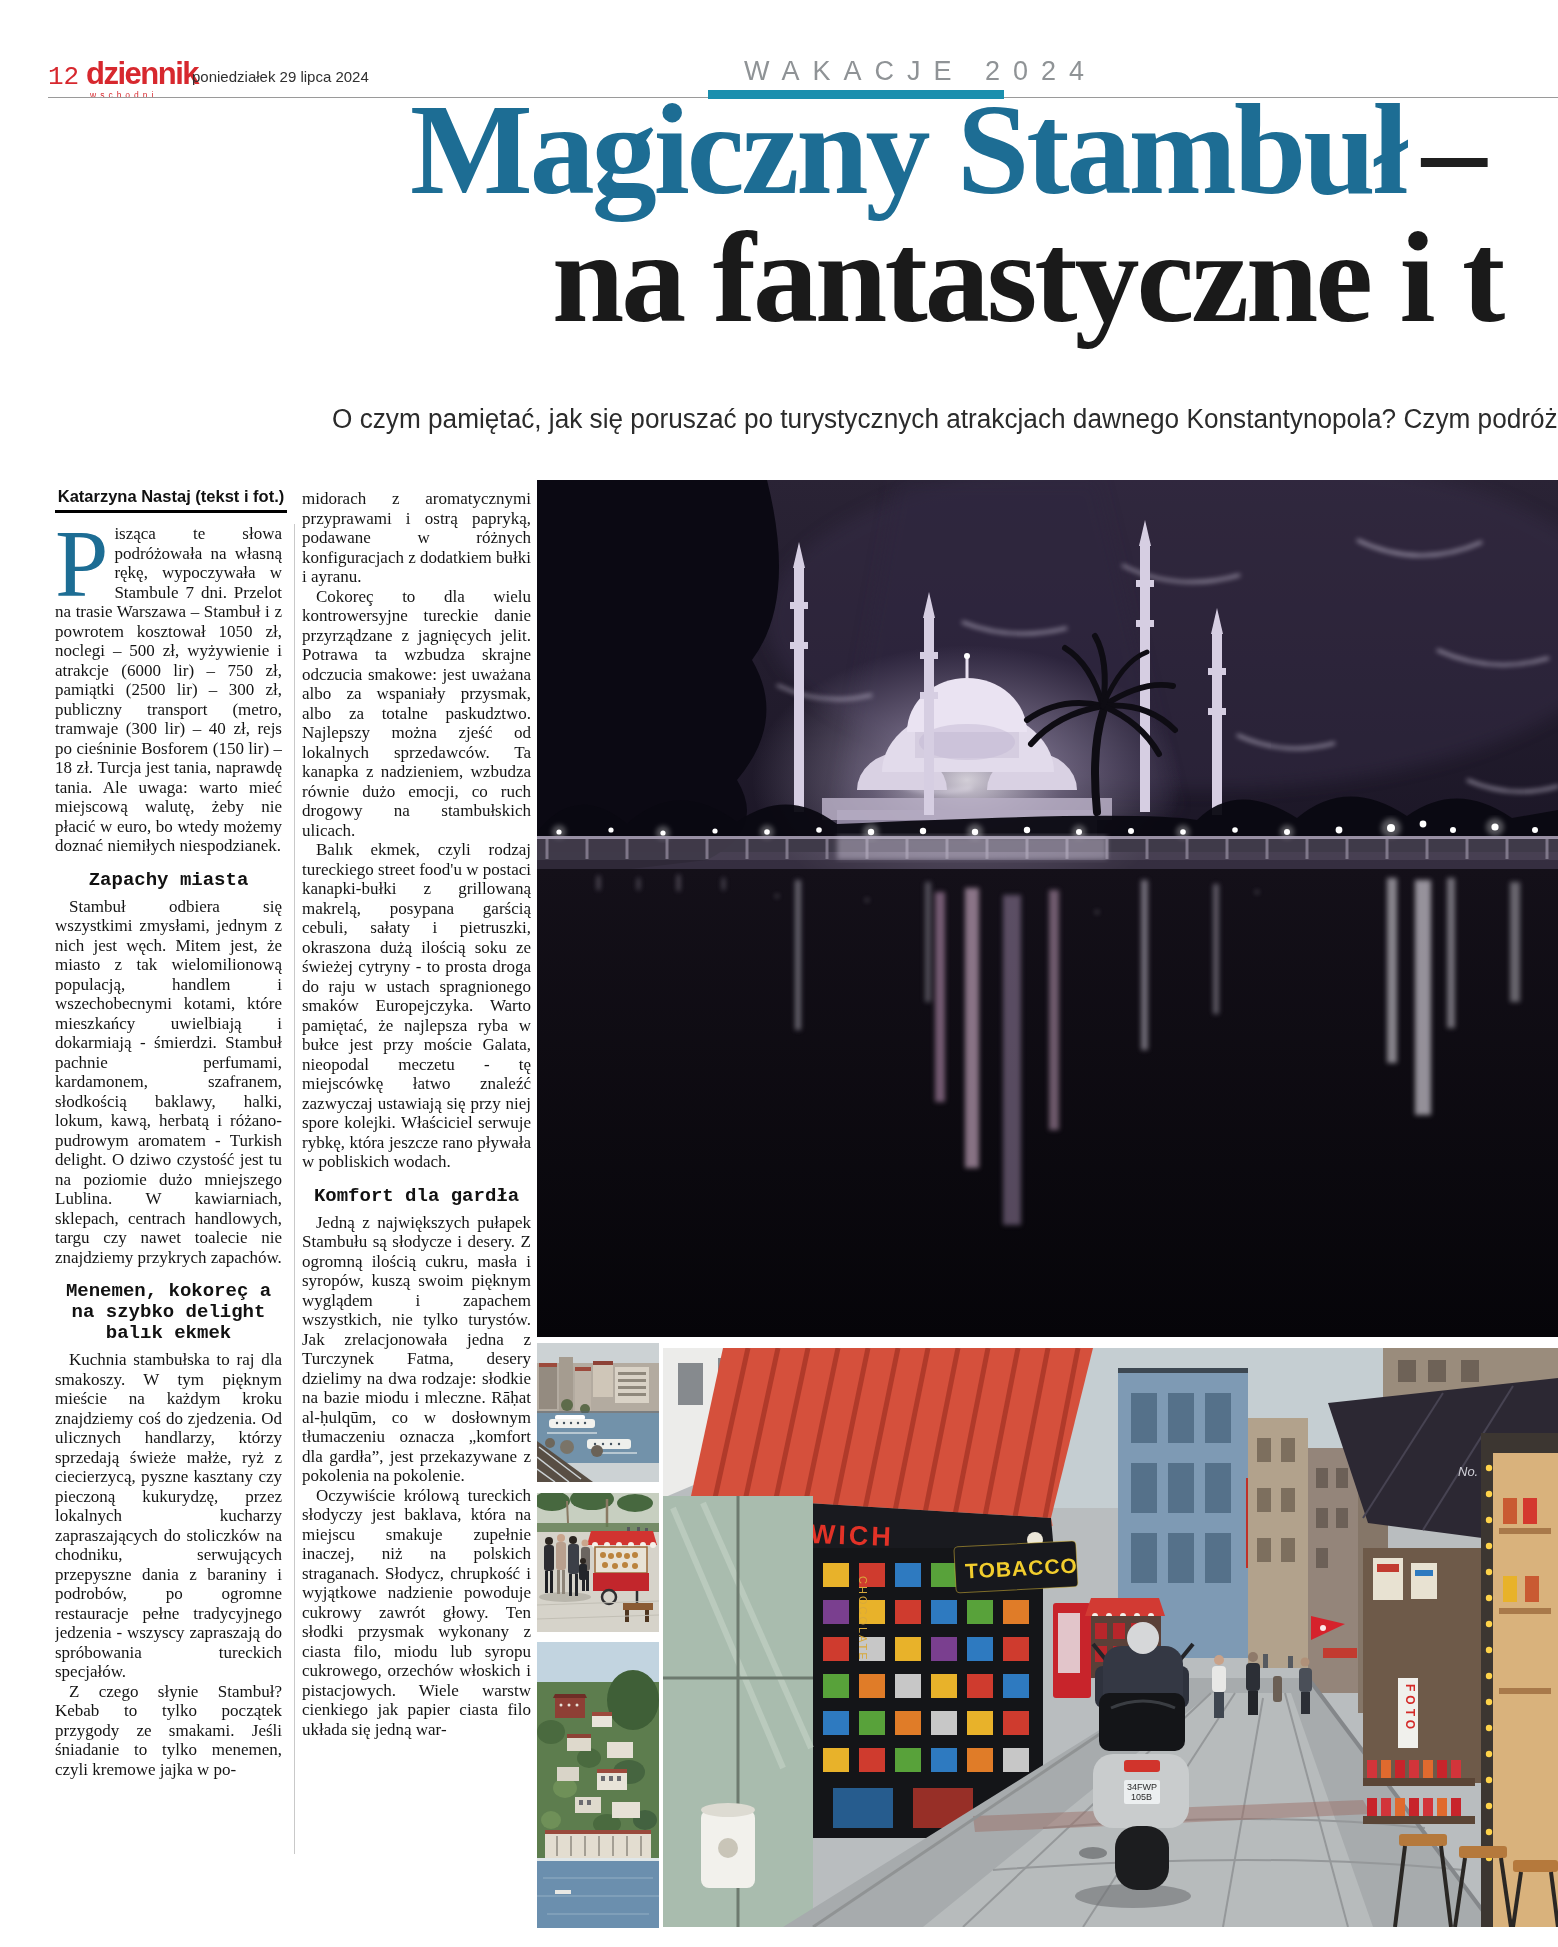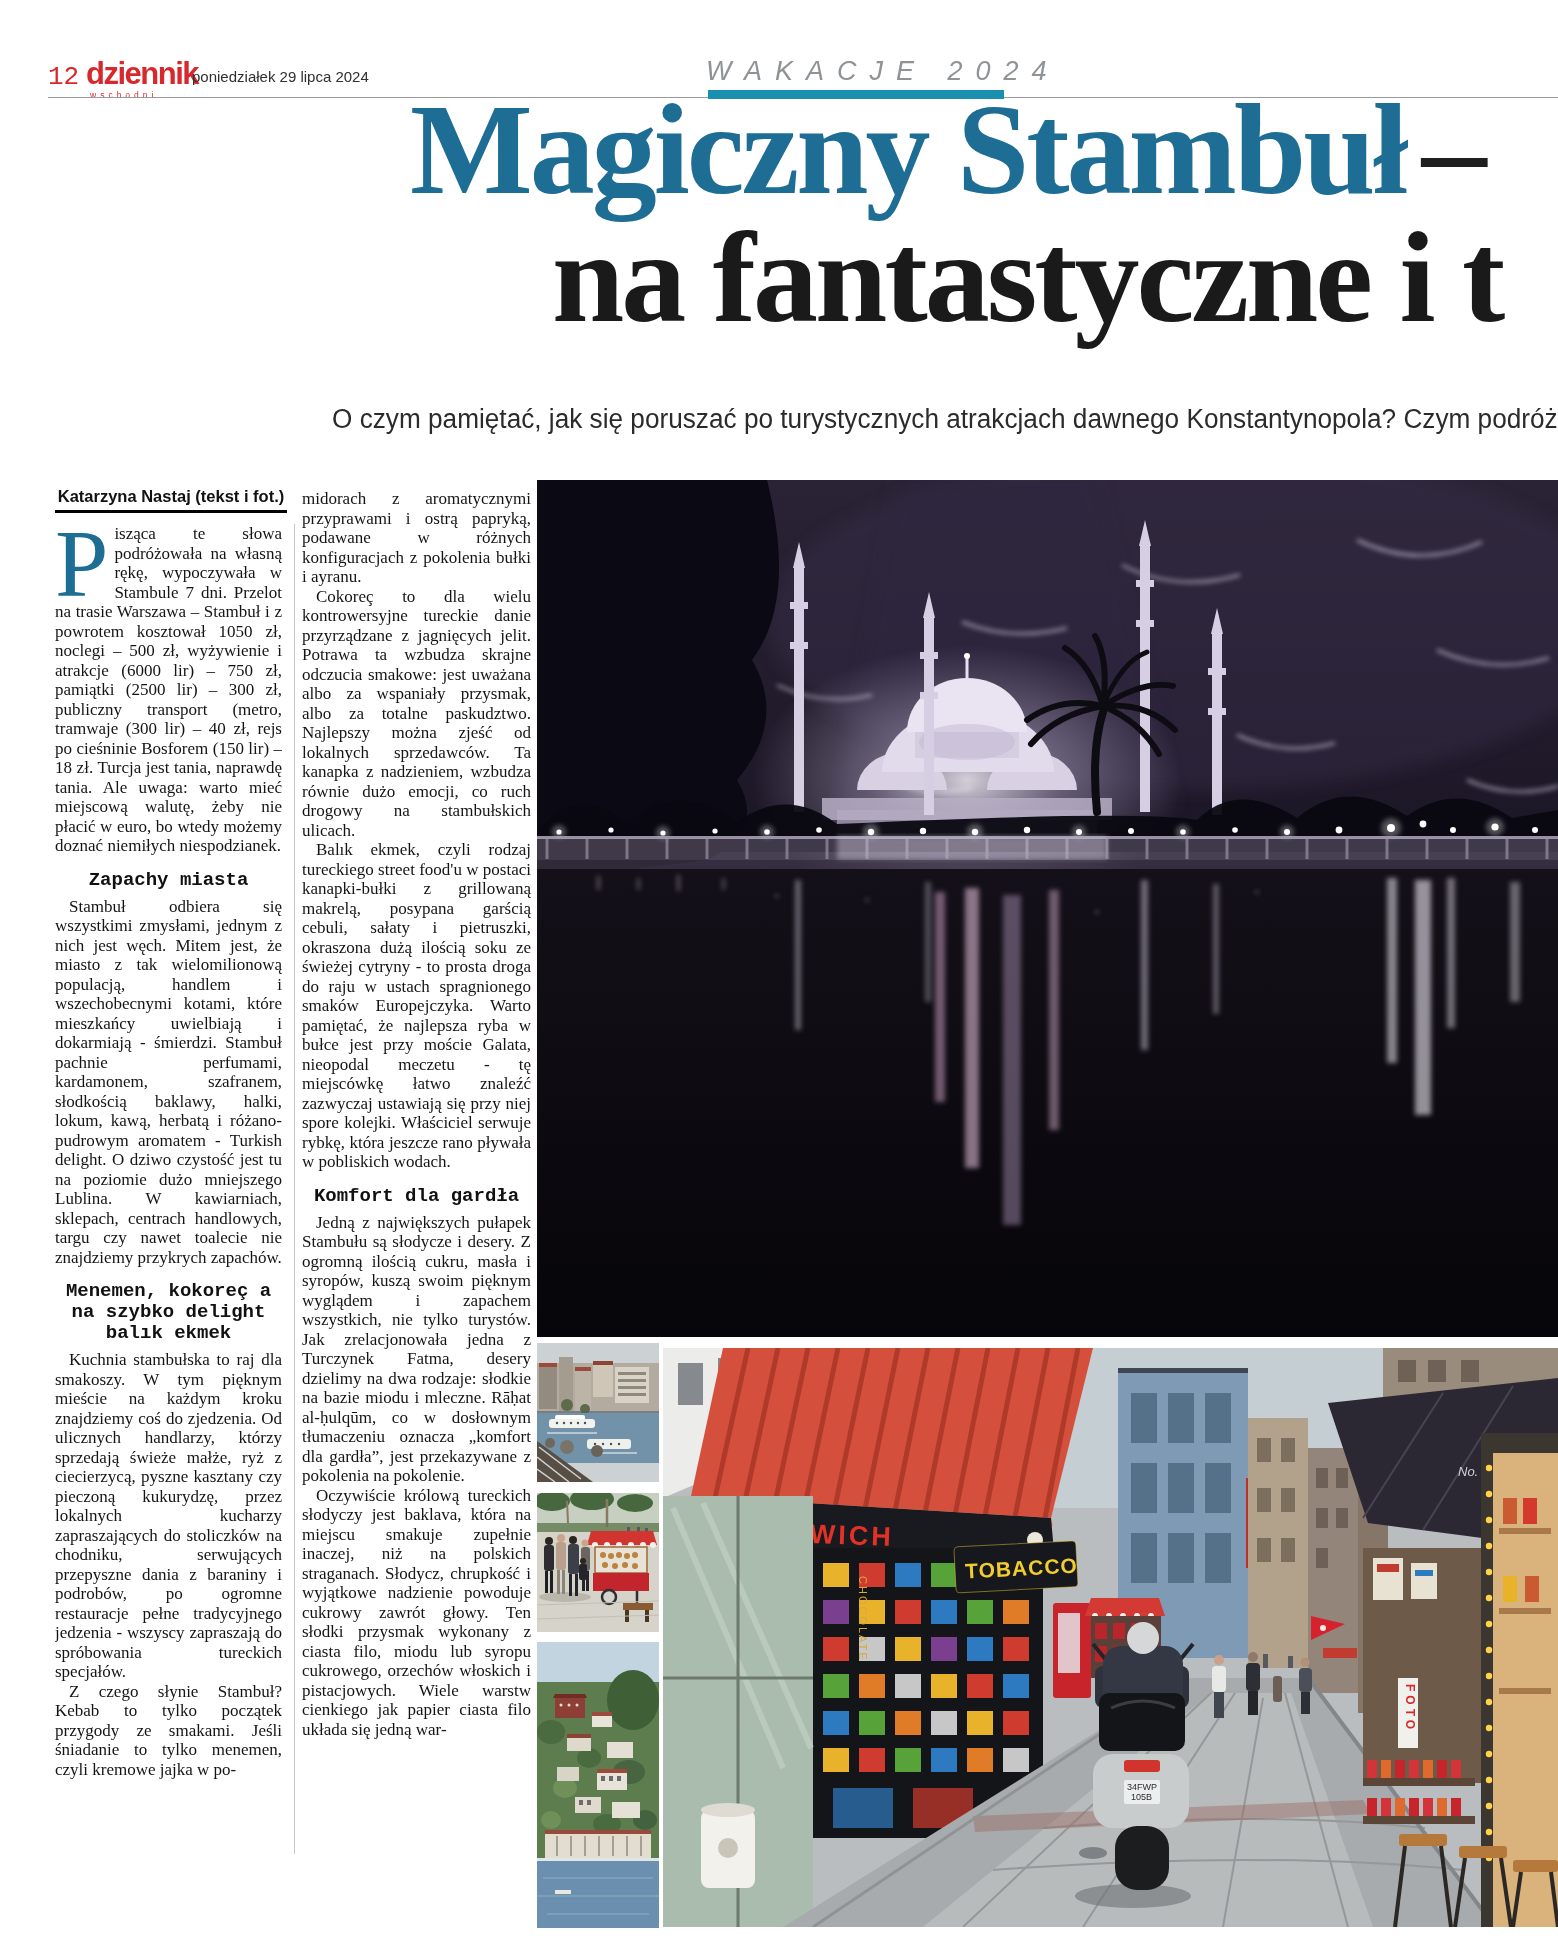--- a/index.html
+++ b/index.html
@@ -4,21 +4,21 @@
 <style>
   html,body{margin:0;padding:0;width:1558px;height:1947px;background:#fff;overflow:hidden;}
   body{font-family:"Liberation Serif","DejaVu Serif",serif;color:#1c1c1c;position:relative;}
   .abs{position:absolute;}
 
   
   .page-num{left:48px;top:62px;font-size:26px;color:#d7282e;font-family:Liberation Mono, monospace;}
   .logo{left:86px;top:58px;font-family:"Liberation Sans",sans-serif;font-weight:bold;font-size:31px;letter-spacing:-1.5px;color:#d7282e;line-height:1;}
   .logo-sub{left:90px;top:90px;font-family:"Liberation Sans",sans-serif;font-size:8.5px;letter-spacing:4px;color:#d7282e;}
   .date{left:192px;top:68px;font-family:Liberation Sans, sans-serif;font-size:15px;color:#2f2f2f;}
-  .banner{left:706px;top:56px;font-family:"Liberation Sans",sans-serif;font-size:27px;letter-spacing:13px;color:#8f9396;font-style:italic;}
+  .banner{left:744px;top:56px;font-family:"Liberation Sans",sans-serif;font-size:27px;letter-spacing:13px;color:#8f9396;}
   .rule{left:48px;top:97px;width:1510px;height:1px;background:#9a9a9a;}
   .banner-bar{left:708px;top:90px;width:296px;height:9px;background:#1b8fae;}
 
   
   .hl{white-space:nowrap;font-family:"Liberation Serif","DejaVu Serif",serif;font-weight:bold;font-size:130px;letter-spacing:-3px;line-height:1;}
   .hl1{left:410px;top:84px;color:#1d6d94;}
   .hl1 .dash{color:#1f1f1f;margin-left:16px;}
   .hl2{left:552px;top:212px;color:#1a1a1a;text-align:center;}
   .subhl{left:332px;top:404px;white-space:nowrap;font-family:"Liberation Sans",sans-serif;font-size:27px;color:#2b2b2b;transform:scaleX(.97);transform-origin:left;}
 
@@ -65,21 +65,21 @@
 <div class="abs col col1">
   <p class="noindent"><span class="dropcap">P</span><span>isząca te słowa podróżowała na własną rękę, wypoczywała w Stambule 7 dni. Przelot na trasie Warszawa – Stambuł i z powrotem kosztował 1050 zł, noclegi – 500 zł, wyżywienie i atrakcje (6000 lir) – 750 zł, pamiątki (2500 lir) – 300 zł, publiczny transport (metro, tramwaje (300 lir) – 40 zł, rejs po cieśninie Bosforem (150 lir) – 18 zł. Turcja jest tania, naprawdę tania. Ale uwaga: warto mieć miejscową walutę, żeby nie płacić w euro, bo wtedy możemy doznać niemiłych niespodzianek.</span></p>
   <h2>Zapachy miasta</h2>
   <p>Stambuł odbiera się wszystkimi zmysłami, jednym z nich jest węch. Mitem jest, że miasto z tak wielomilionową populacją, handlem i wszechobecnymi kotami, które mieszkańcy uwielbiają i dokarmiają - śmierdzi. Stambuł pachnie perfumami, kardamonem, szafranem, słodkością baklawy, halki, lokum, kawą, herbatą i różano-pudrowym aromatem - Turkish delight. O dziwo czystość jest tu na poziomie dużo mniejszego Lublina. W kawiarniach, sklepach, centrach handlowych, targu czy nawet toalecie nie znajdziemy przykrych zapachów.</p>
   <h2>Menemen, kokoreç a na szybko delight balık ekmek</h2>
   <p>Kuchnia stambułska to raj dla smakoszy. W tym pięknym mieście na każdym kroku znajdziemy coś do zjedzenia. Od ulicznych handlarzy, którzy sprzedają świeże małże, ryż z ciecierzycą, pyszne kasztany czy pieczoną kukurydzę, przez lokalnych kucharzy zapraszających do stoliczków na chodniku, serwujących przepyszne dania z baraniny i podrobów, po ogromne restauracje pełne tradycyjnego jedzenia - wszyscy zapraszają do spróbowania tureckich specjałów.</p>
   <p>Z czego słynie Stambuł? Kebab to tylko początek przygody ze smakami. Jeśli śniadanie to tylko menemen, czyli kremowe jajka w po-</p>
 </div>
 
 <div class="abs col col2">
-  <p class="noindent">midorach z aromatycznymi przyprawami i ostrą papryką, podawane w różnych konfiguracjach z pokolenia bułki i ayranu.</p>
+  <p class="noindent">midorach z aromatycznymi przyprawami i ostrą papryką, podawane w różnych konfiguracjach z dodatkiem bułki i ayranu.</p>
   <p>Cokoreç to dla wielu kontrowersyjne tureckie danie przyrządzane z jagnięcych jelit. Potrawa ta wzbudza skrajne odczucia smakowe: jest uważana albo za wspaniały przysmak, albo za totalne paskudztwo. Najlepszy można zjeść od lokalnych sprzedawców. Ta kanapka z nadzieniem, wzbudza równie dużo emocji, co ruch drogowy na stambułskich ulicach.</p>
   <p>Balık ekmek, czyli rodzaj tureckiego street food'u w postaci kanapki-bułki z grillowaną makrelą, posypana garścią cebuli, sałaty i pietruszki, okraszona dużą ilością soku ze świeżej cytryny - to prosta droga do raju w ustach spragnionego smaków Europejczyka. Warto pamiętać, że najlepsza ryba w bułce jest przy moście Galata, nieopodal meczetu - tę miejscówkę łatwo znaleźć zazwyczaj ustawiają się przy niej spore kolejki. Właściciel serwuje rybkę, która jeszcze rano pływała w pobliskich wodach.</p>
   <h2>Komfort dla gardła</h2>
   <p>Jedną z największych pułapek Stambułu są słodycze i desery. Z ogromną ilością cukru, masła i syropów, kuszą swoim pięknym wyglądem i zapachem wszystkich, nie tylko turystów. Jak zrelacjonowała jedna z Turczynek Fatma, desery dzielimy na dwa rodzaje: słodkie na bazie miodu i mleczne. Rāḥat al-ḥulqūm, co w dosłownym tłumaczeniu oznacza „komfort dla gardła”, jest przekazywane z pokolenia na pokolenie.</p>
   <p>Oczywiście królową tureckich słodyczy jest baklava, która na miejscu smakuje zupełnie inaczej, niż na polskich straganach. Słodycz, chrupkość i wyjątkowe nadzienie powoduje cukrowy zawrót głowy. Ten słodki przysmak wykonany z ciasta filo, miodu lub syropu cukrowego, orzechów włoskich i pistacjowych. Wiele warstw cienkiego jak papier ciasta filo układa się jedną war-</p>
 </div>
 
 <div id="photo-mosque" class="abs photo">
 <svg viewBox="0 0 1021 857" preserveAspectRatio="none">
   <defs>

